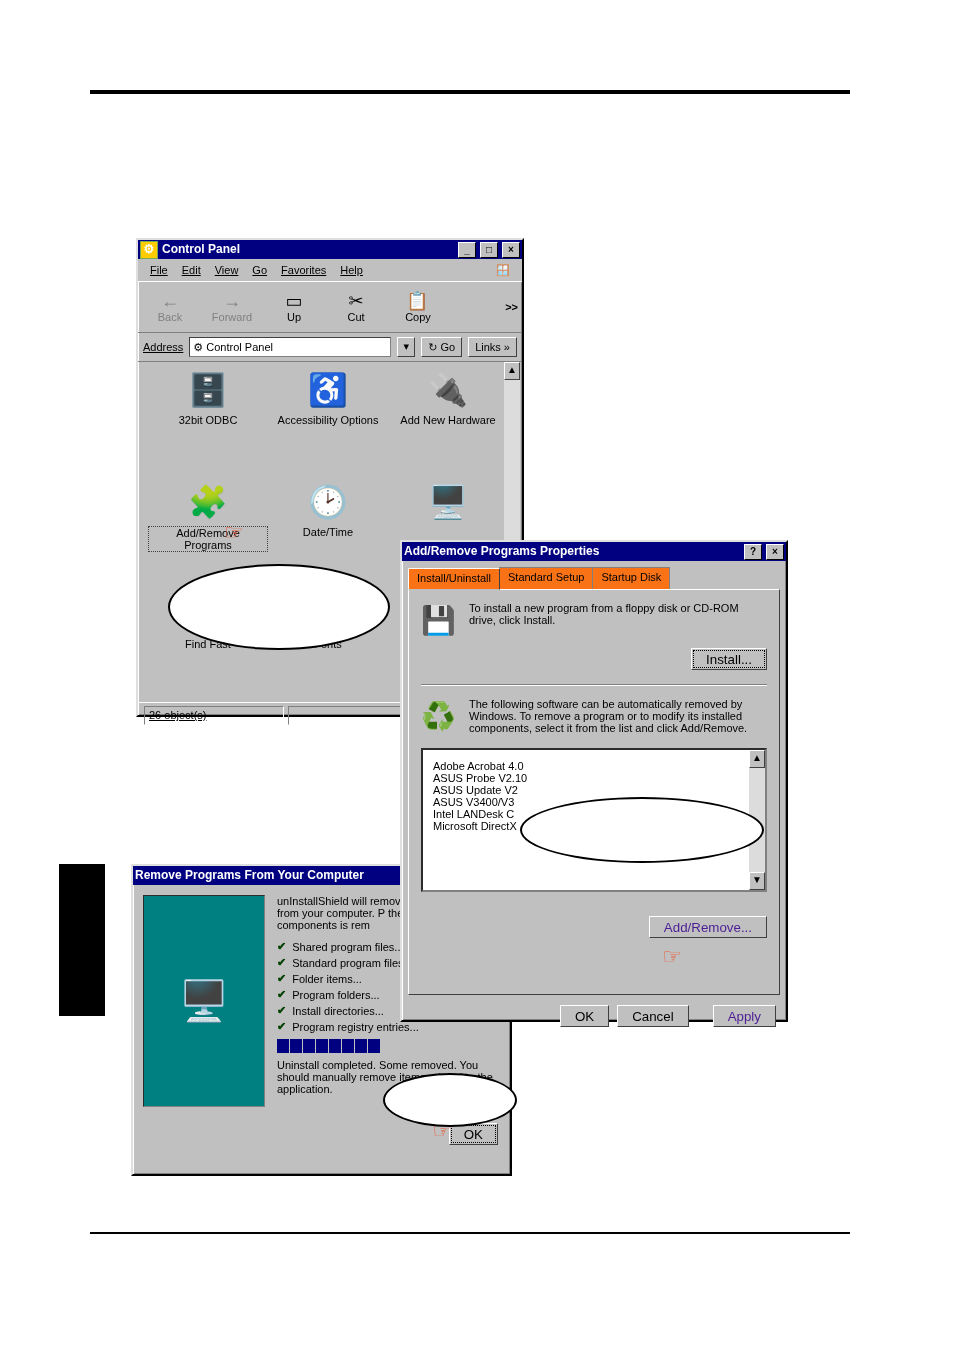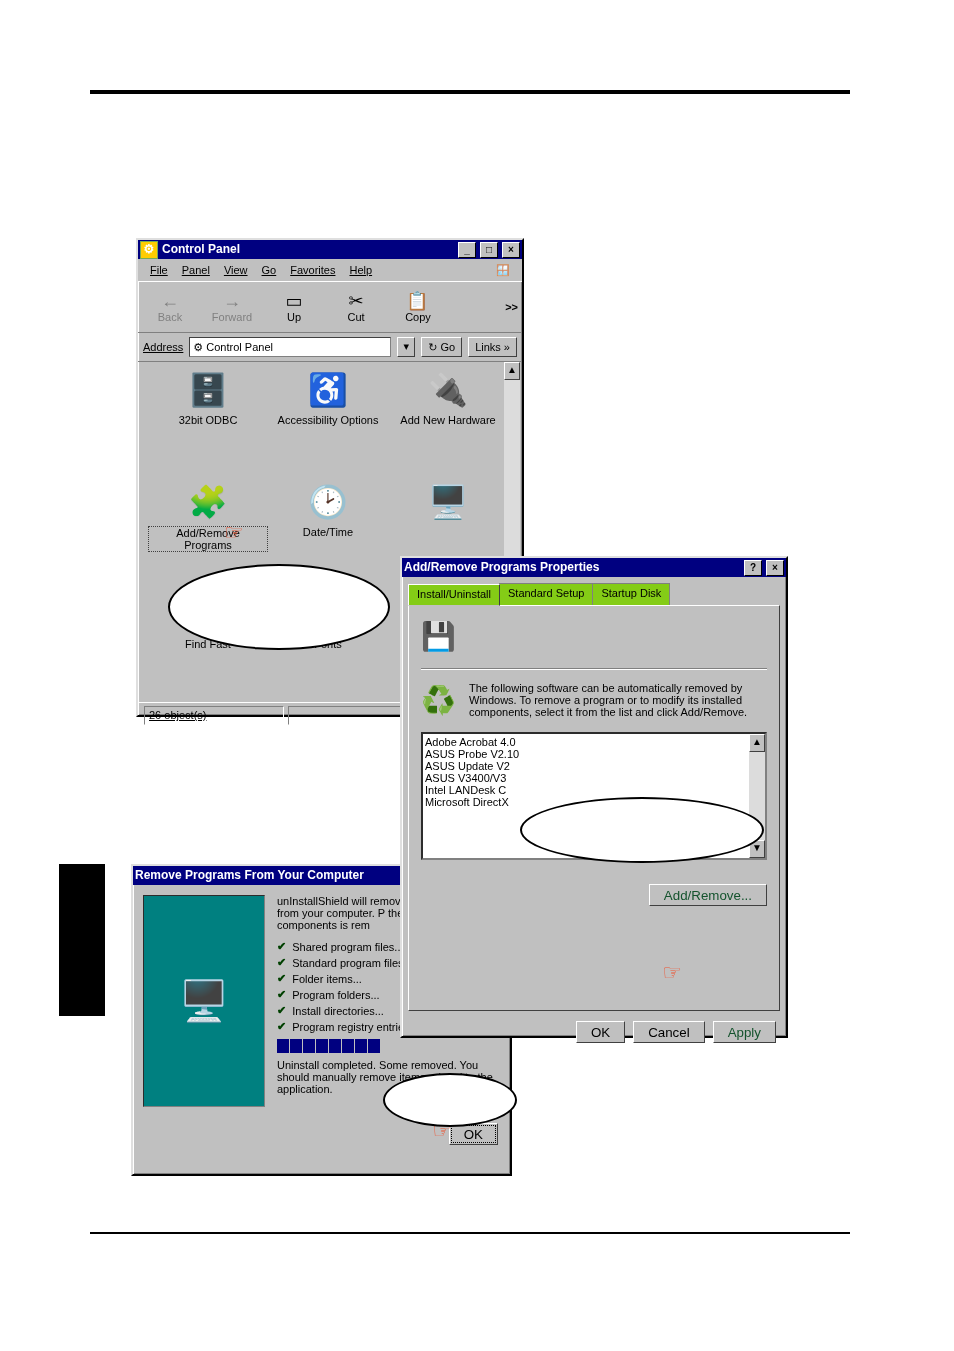--- a/index.html
+++ b/index.html
@@ -38,66 +38,66 @@
   .scrollbar-v{position:absolute;right:2px;top:0;bottom:0;width:16px;background:#dcdcdc;}
   .scrollbar-v .arrow{height:16px;background:#c0c0c0;border:1px solid #fff;border-right-color:#404040;border-bottom-color:#404040;text-align:center;line-height:14px;font-size:10px;}
   .scrollbar-v .arrow.btm{position:absolute;bottom:0;left:0;right:0;}
 
   .statusbar{height:20px;border-top:1px solid #fff;padding:2px 6px;display:flex;align-items:center;text-decoration:underline;}
   .status-cell{border:1px solid #808080;border-right-color:#fff;border-bottom-color:#fff;height:17px;padding:0 4px;display:flex;align-items:center;margin-right:4px;}
   .status-cell.fill{flex:1;}
 
   
   .tabs{display:flex;height:22px;margin:6px 6px 0;}
-  .tab{padding:3px 8px;background:#84cc16;border:1px solid #808080;border-bottom:none;margin-right:-1px;cursor:default;}
+  .tab{padding:3px 8px;background:#f97316;border:1px solid #808080;border-bottom:none;margin-right:-1px;cursor:default;}
   .tab.active{border:1px solid #fff;border-right-color:#404040;border-bottom:1px solid #c0c0c0;position:relative;top:1px;z-index:1;}
   .tab-panel{margin:0 6px 6px;border:1px solid #fff;border-right-color:#404040;border-bottom-color:#404040;padding:12px;min-height:380px;}
   .row{display:flex;gap:12px;margin-bottom:14px;}
   .row .ico{width:36px;height:36px;display:flex;align-items:center;justify-content:center;font-size:28px;color:#008080;}
   .btn{height:22px;padding:0 14px;background:#c0c0c0;border:1px solid #fff;border-right-color:#404040;border-bottom-color:#404040;cursor:default;}
   .btn.default{outline:1px dotted #000;outline-offset:-3px;}
   .btn-row{display:flex;justify-content:flex-end;gap:8px;padding:4px 10px 10px;}
-  .listbox{border:2px inset #808080;background:#fff;height:120px;position:relative;padding:2px;margin-top:6px;}
+  .listbox{border:2px inset #808080;background:#fff;height:120px;position:relative;padding:10px;margin-top:6px;}
   .listbox .sb{position:absolute;right:0;top:0;bottom:0;width:16px;background:#dcdcdc;}
   .listbox .sb .arrow{height:16px;background:#c0c0c0;border:1px solid #fff;border-right-color:#404040;border-bottom-color:#404040;text-align:center;line-height:14px;font-size:10px;}
   .listbox .sb .arrow.btm{position:absolute;bottom:0;left:0;right:0;}
   .hand{color:#e53;font-size:22px;position:absolute;}
 
   
   .uninst .body{display:flex;padding:10px;gap:12px;}
   .uninst .gfx{width:120px;height:210px;background:#008080;border:1px inset #808080;display:flex;align-items:center;justify-content:center;color:#b0e0e6;font-size:40px;}
   .uninst .list{flex:1;font-size:11px;}
   .uninst .list .item{display:flex;align-items:center;gap:6px;margin:3px 0;}
   .uninst .list .chk{color:#004000;font-weight:bold;}
   .progress{display:flex;height:14px;margin:6px 0;}
   .progress .seg{width:12px;height:14px;background:#000080;margin-right:1px;}
   .uninst .bot{display:flex;justify-content:flex-end;padding:6px 12px 10px;}
 
-  .disabled{color:#14532d;}
+  .disabled{color:#4c1d95;margin-left:16px;}
   .right{display:flex;justify-content:flex-end;}
   .bubble{position:absolute;background:#fff;border:2px solid #000;border-radius:50%;z-index:5;}
 </style>
 </head>
 <body>
 
 <div class="page">
   <div class="hr"></div>
 
   <div class="win" style="left:136px;top:238px;width:384px;height:475px;">
     <div class="titlebar">
       <span class="title-icon">⚙</span>
       <span>Control Panel</span>
       <span class="spacer"></span>
       <span class="title-btn">_</span>
       <span class="title-btn">□</span>
       <span class="title-btn">×</span>
     </div>
     <div class="menubar">
       <span class="menu-item"><span class="u">File</span></span>
-      <span class="menu-item"><span class="u">Panel</span></span>
+      <span class="menu-item"><span class="u">Edit</span></span>
       <span class="menu-item"><span class="u">View</span></span>
       <span class="menu-item"><span class="u">Go</span></span>
       <span class="menu-item"><span class="u">Favorites</span></span>
       <span class="menu-item"><span class="u">Help</span></span>
       <span class="spacer" style="flex:1"></span>
       <span>🪟</span>
     </div>
     <div class="toolbar">
       <div class="tb-btn">
           <span class="glyph">←</span>
@@ -177,35 +177,41 @@
       <div class="status-cell" style="width:130px">26 object(s)</div>
       <div class="status-cell fill"></div>
     </div>
     <span class="hand" style="left:86px;top:280px;">☞</span>
   </div>
 
   <div class="bubble" style="left:168px;top:564px;width:218px;height:82px;"></div>
   <div class="bubble" style="left:520px;top:797px;width:240px;height:62px;"></div>
   <div class="bubble" style="left:383px;top:1073px;width:130px;height:50px;"></div>
 
-  <div class="win" style="left:400px;top:556px;width:384px;height:478px;z-index:3;">
+  <div class="win" style="left:400px;top:540px;width:384px;height:478px;z-index:3;">
     <div class="titlebar">
       <span>Add/Remove Programs Properties</span>
       <span class="spacer"></span>
       <span class="title-btn">?</span>
       <span class="title-btn">×</span>
     </div>
     <div class="tabs">
       <div class="tab active">Install/Uninstall</div>
       <div class="tab">Standard Setup</div>
       <div class="tab">Startup Disk</div>
     </div>
     <div class="tab-panel">
       <div class="row">
         <div class="ico">💾</div>
+        <div style="flex:1">
+          <div>To install a new program from a floppy disk or CD-ROM drive, click Install.</div>
+          <div class="right" style="margin-top:22px;">
+            <button class="btn default">Install...</button>
+          </div>
+        </div>
       </div>
       <div style="border-top:1px solid #808080;border-bottom:1px solid #fff;height:0;margin:4px 0 12px;"></div>
       <div class="row">
         <div class="ico">♻️</div>
         <div style="flex:1">The following software can be automatically removed by Windows. To remove a program or to modify its installed components, select it from the list and click Add/Remove.</div>
       </div>
       <div class="listbox">
         <div>Adobe Acrobat 4.0</div>
         <div>ASUS Probe V2.10</div>
         <div>ASUS Update V2</div>

